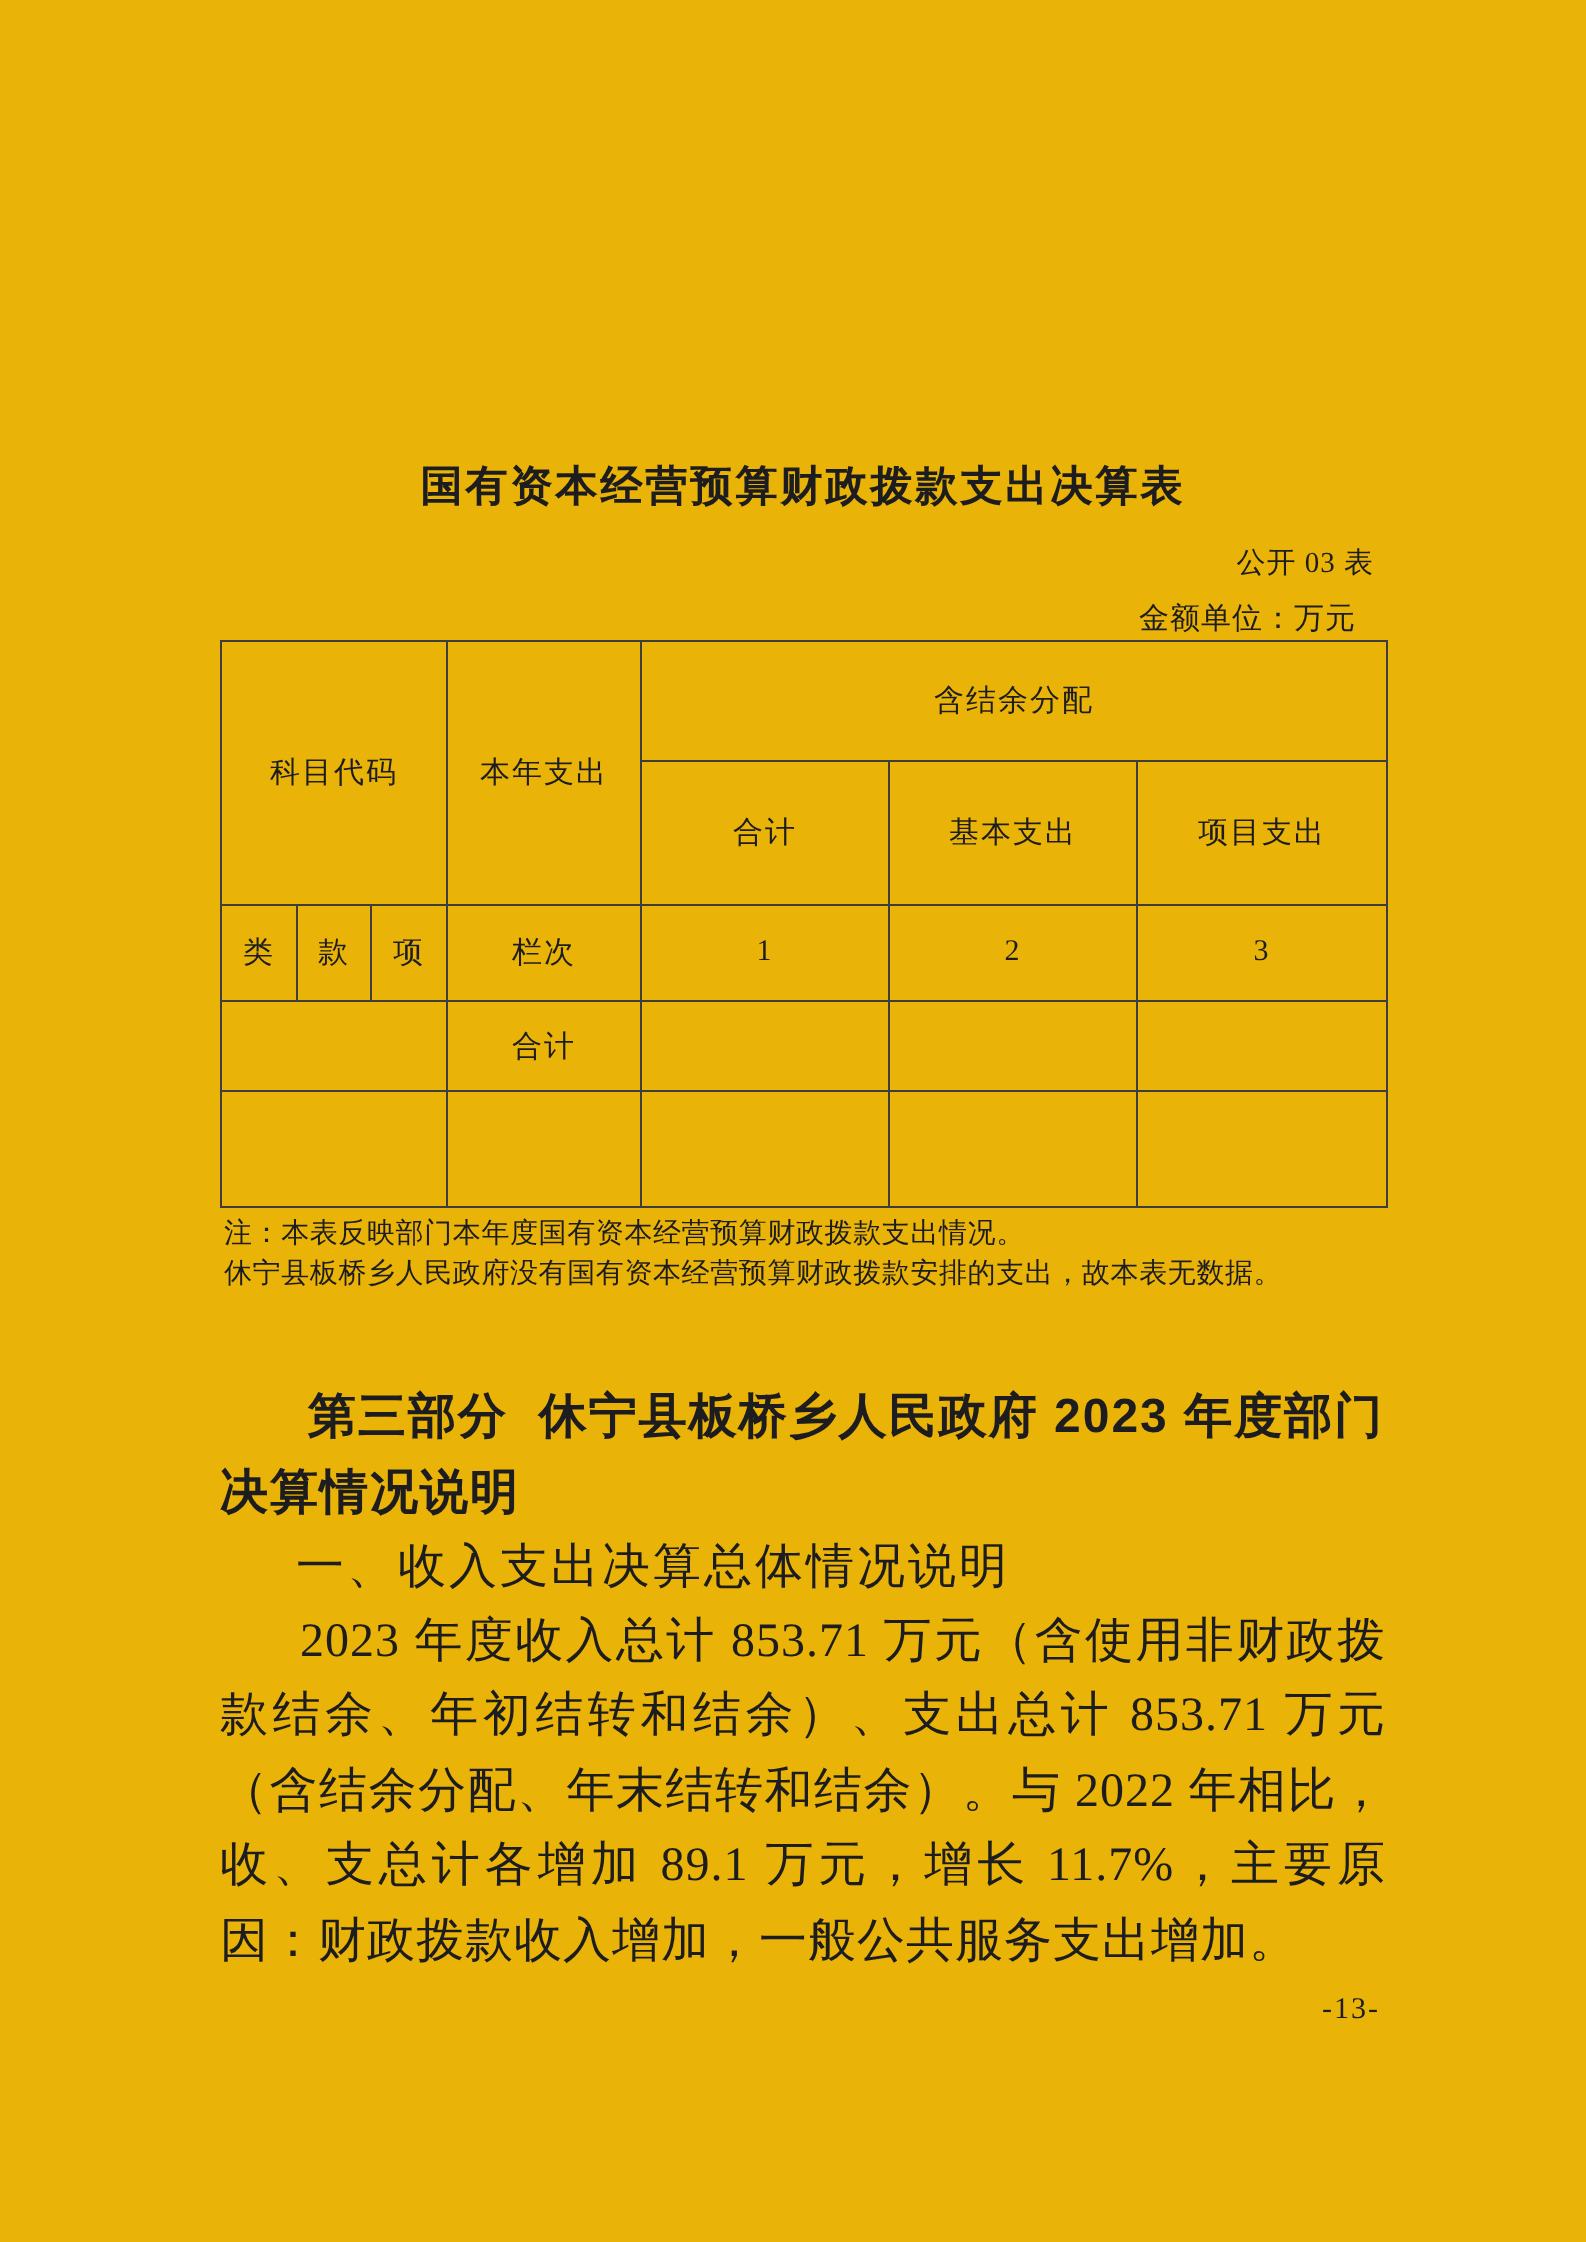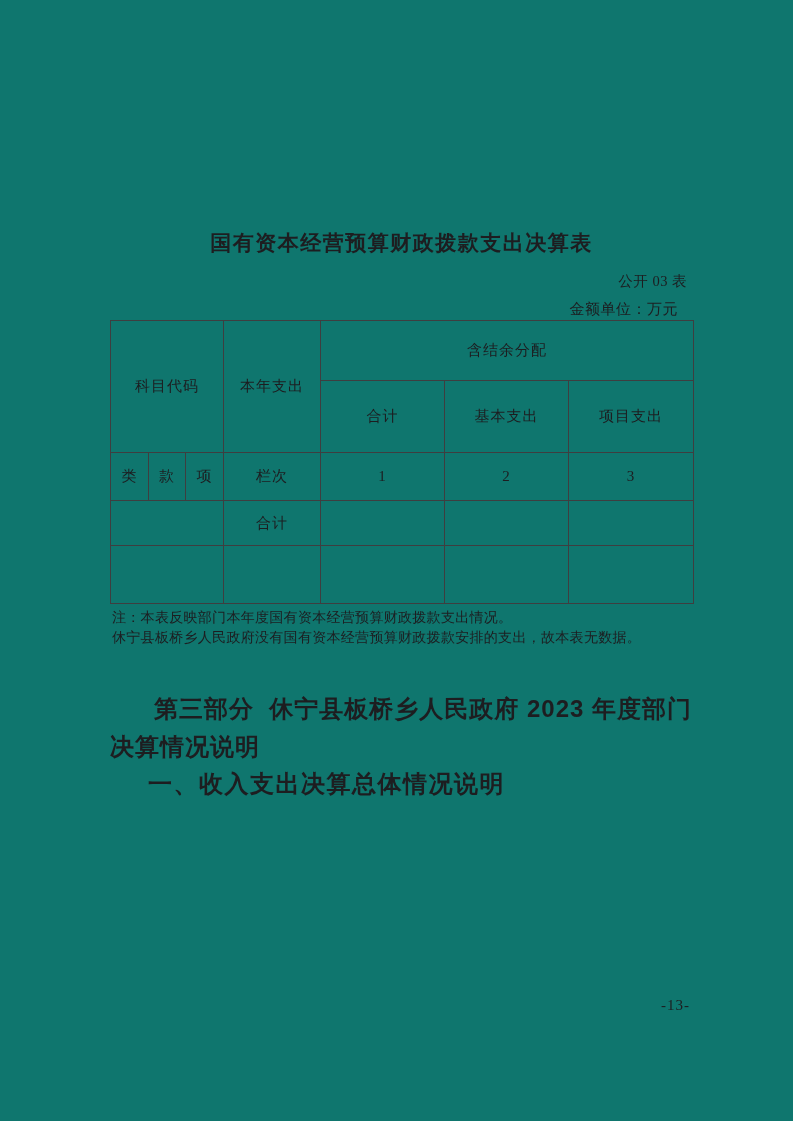--- a/index.html
+++ b/index.html
@@ -7,21 +7,21 @@
   body {
     width: 793px; height: 1121px;
     background: #ffffff;
     font-family: "Liberation Serif", "DejaVu Serif", serif;
     color: #1d1d20;
     position: relative;
     overflow: hidden;
   }
   .page {
     position: absolute; inset: 0;
-    background: #0f766e;
+    background: #eab308;
   }
   .content {
     position: absolute; left: 110px; top: 0;
     width: 583px; height: 1121px;
   }
   .doc-title {
     position: absolute; top: 229px; left: 0; width: 100%;
     text-align: center;
     font-family: "Liberation Sans", "DejaVu Sans", sans-serif;
     font-weight: bold;
@@ -80,21 +80,21 @@
     margin: 0;
     font-family: "Liberation Sans", "DejaVu Sans", sans-serif;
     font-weight: bold;
     text-indent: 44px;
     letter-spacing: 1px;
     white-space: pre-wrap;
   }
   .section .subheading {
     margin: 0;
     font-family: "Liberation Sans", "DejaVu Sans", sans-serif;
-    font-weight: bold;
+    font-weight: normal;
     text-indent: 38px;
     letter-spacing: 1.5px;
   }
   .section .para {
     margin: 0;
     text-indent: 40px;
     text-align: justify;
     letter-spacing: 0.5px;
   }
   .page-num {
@@ -163,18 +163,19 @@
     </table>
 
     <div class="notes">
       <div>注：本表反映部门本年度国有资本经营预算财政拨款支出情况。</div>
       <div>休宁县板桥乡人民政府没有国有资本经营预算财政拨款安排的支出，故本表无数据。</div>
     </div>
 
     <div class="section">
       <p class="heading">第三部分  休宁县板桥乡人民政府 2023 年度部门决算情况说明</p>
       <p class="subheading">一、收入支出决算总体情况说明</p>
+      <p class="para">2023 年度收入总计 853.71 万元（含使用非财政拨款结余、年初结转和结余）、支出总计 853.71 万元（含结余分配、年末结转和结余）。与 2022 年相比，收、支总计各增加 89.1 万元，增长 11.7%，主要原因：财政拨款收入增加，一般公共服务支出增加。</p>
     </div>
 
     <div class="page-num">-13-</div>
 
   </div>
 </div>
 
 </body></html>

